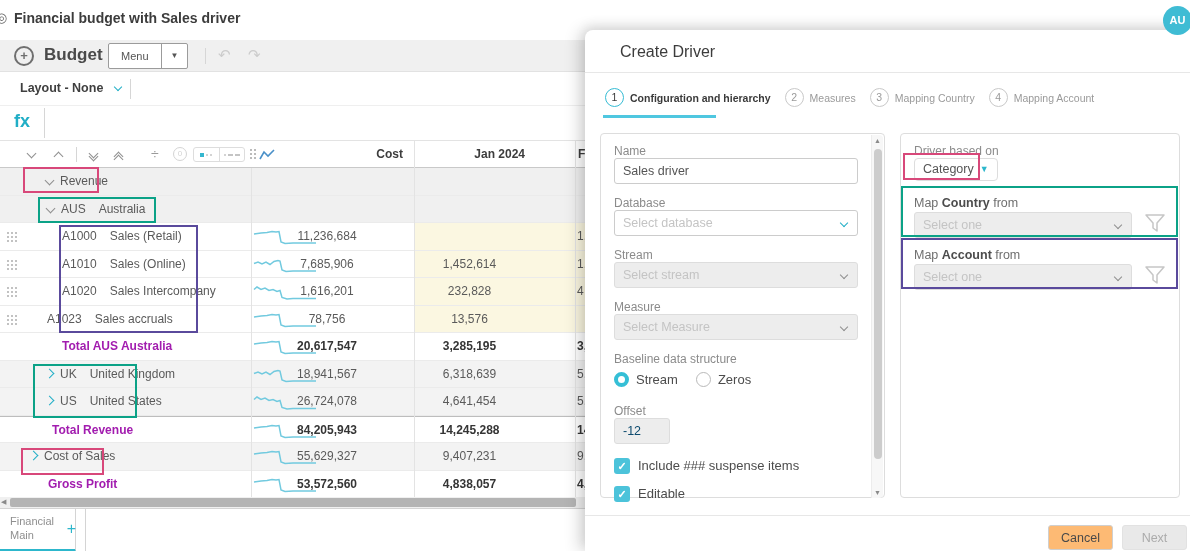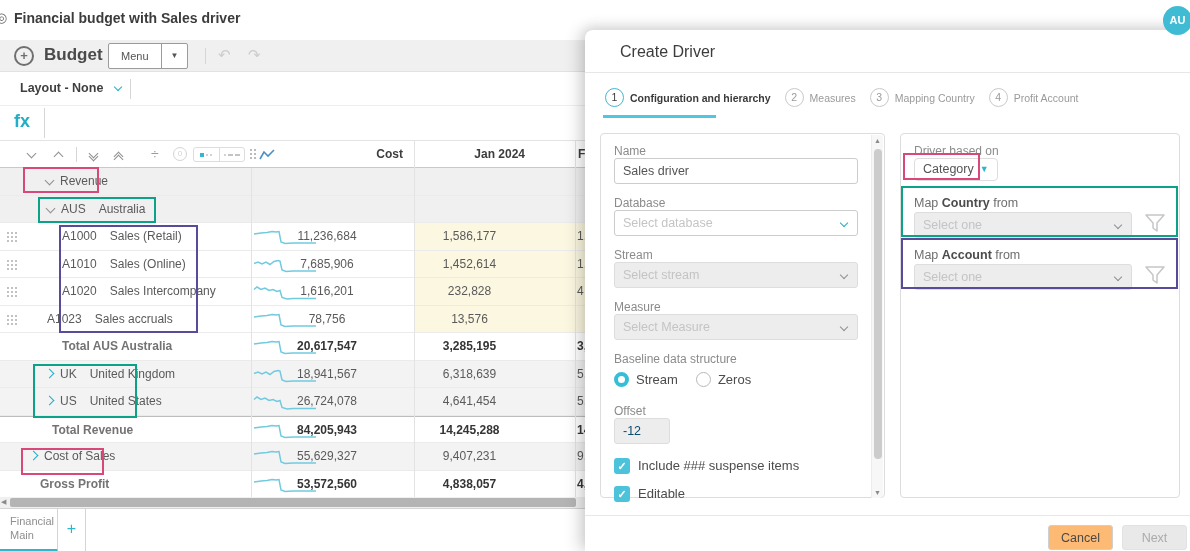--- a/index.html
+++ b/index.html
@@ -49,21 +49,21 @@
   #rows { position:absolute; left:0; top:27px; width:1190px; height:330px; overflow:hidden; }
   .trow { position:relative; width:1190px; height:27.5px; border-bottom:1px solid #ebebeb; background:#fff; }
   .trow.gray { background:#f0f0f0; }
   .trow.ltgray { background:#f3f3f3; }
   .trow.topline { border-top:1px solid #bdbdbd; }
   .jancell { position:absolute; left:414px; top:0; width:161px; height:100%; background:#fbf7e1; }
   .febcell { position:absolute; left:575px; top:0; width:615px; height:100%; background:#fbf7e1; }
   .rlabel { position:absolute; top:0; height:27.5px; line-height:27.5px; font-size:12px; color:#5a5a5a; white-space:nowrap; }
   .rlabel .code { margin-right:13px; }
   .rlabel .chv { margin-right:7px; position:relative; top:-1px; }
-  .rlabel.bold { font-weight:bold; color:#737373; }
+  .rlabel.bold { font-weight:bold; color:#a21caf; }
   .handle { position:absolute; left:6px; top:8px; width:11px; height:12px;
     background-image:radial-gradient(#c2c2c2 1px, transparent 1.2px); background-size:4px 4px; }
   .num { position:absolute; top:0; height:27.5px; line-height:27.5px; font-size:12px; color:#5a5a5a; text-align:center; }
   .num.bold { font-weight:bold; color:#353535; }
   .ntotal { left:251px; width:152px; }
   .njan   { left:414px; width:111px; }
   .nfeb   { left:577px; width:60px; text-align:left; }
   .spark { position:absolute; left:252px; top:4px; }
   .gline { position:absolute; top:0; width:1px; background:#e3e3e3; }
 
@@ -77,21 +77,21 @@
   .circ { position:absolute; left:173px; top:6px; width:14px; height:14px; border:1.5px solid #d4d4d4; border-radius:50%; color:#d4d4d4; font-size:8px; text-align:center; line-height:11px; }
   .divide { position:absolute; left:151px; top:5px; font-size:14px; color:#9a9a9a; }
   .gridic { position:absolute; left:249px; top:7px; width:7px; height:13px;
     background-image:radial-gradient(#bbb 1px, transparent 1.2px); background-size:4px 4px; }
 
   
   #hscroll { position:absolute; left:0; top:497px; width:1190px; height:11px; background:#f0f0f0; }
   #hscroll .arrow { position:absolute; left:1px; top:1px; font-size:7px; color:#8a8a8a; }
   #hscroll .thumb { position:absolute; left:10px; top:1px; width:566px; height:9px; background:#b4b4b4; border-radius:2px; }
   #tabbar { position:absolute; left:0; top:508px; width:1190px; height:43px; background:#fff; border-top:1px solid #d4d4d4; }
-  #tab-fin { position:absolute; left:0; top:0; width:58px; height:43px; border-right:1px solid #d4d4d4; border-bottom:3px solid #2db7cc; padding:5px 0 0 10px; font-size:11px; color:#8f8f8f; line-height:14px; }
+  #tab-fin { position:absolute; left:0; top:0; width:76px; height:43px; border-right:1px solid #d4d4d4; border-bottom:3px solid #2db7cc; padding:5px 0 0 10px; font-size:11px; color:#8f8f8f; line-height:14px; }
   #tab-add { position:absolute; left:58px; top:0; width:28px; height:43px; border-right:1px solid #d4d4d4; color:#2db7cc; font-size:16px; text-align:center; line-height:40px; }
 
   
   .anno { position:absolute; border:2px solid; background:transparent; z-index:35; }
 
   
   #dialog { position:absolute; left:585px; top:30px; width:605px; height:521px; background:#fff;
     border-radius:8px 0 0 0; box-shadow:-6px 0 16px rgba(0,0,0,.16), 0 -5px 12px rgba(0,0,0,.07); z-index:20; }
   #dlg-title { position:absolute; left:35px; top:13px; font-size:16px; color:#3c3c3c; }
   #dlg-hr1 { position:absolute; left:0; top:42px; width:605px; height:1px; background:#e7e7e7; }
@@ -219,21 +219,20 @@
         </div>
         <div class="trow">
           <div class="jancell"></div>
           <div class="febcell"></div>
           <span class="handle"></span>
           <div class="rlabel" style="left: 62px;"><span class="code">A1000</span><span>Sales (Retail)</span></div>
           <svg width="66" height="20" viewBox="0 0 64 20" class="spark">
             <polyline points="1,7 8,6 14,5.5 19,4.5 23,5 26,4.5 28,15 32,16.5 40,16 63,16" fill="none" stroke="#72cadf" stroke-width="1.5"></polyline>
           </svg>
           <div class="num ntotal">11,236,684</div>
-          <div class="num njan">1,586,177</div>
           <div class="num nfeb">1,7</div>
         </div>
         <div class="trow">
           <div class="jancell"></div>
           <div class="febcell"></div>
           <span class="handle"></span>
           <div class="rlabel" style="left: 62px;"><span class="code">A1010</span><span>Sales (Online)</span></div>
           <svg width="66" height="20" viewBox="0 0 64 20" class="spark">
             <polyline points="1,8.5 5,7 9,9 13,7 17,9.5 21,6.5 25,5.5 27,6 29,15 33,16.5 40,16 63,16" fill="none" stroke="#72cadf" stroke-width="1.5"></polyline>
           </svg>
@@ -304,21 +303,21 @@
         <div class="trow ltgray">
           <div class="rlabel" style="left: 30px;"><span class="chv right teal"></span><span>Cost of Sales</span></div>
           <svg width="66" height="20" viewBox="0 0 64 20" class="spark">
             <polyline points="1,7 8,6 14,5.5 19,4.5 23,5 26,4.5 28,15 32,16.5 40,16 63,16" fill="none" stroke="#72cadf" stroke-width="1.5"></polyline>
           </svg>
           <div class="num ntotal">55,629,327</div>
           <div class="num njan">9,407,231</div>
           <div class="num nfeb">9,4</div>
         </div>
         <div class="trow">
-          <div class="rlabel bold" style="left: 40px;"><span>Gross Profit</span></div>
+          <div class="rlabel bold" style="left: 48px;"><span>Gross Profit</span></div>
           <svg width="66" height="20" viewBox="0 0 64 20" class="spark">
             <polyline points="1,7 8,6 14,5.5 19,4.5 23,5 26,4.5 28,15 32,16.5 40,16 63,16" fill="none" stroke="#72cadf" stroke-width="1.5"></polyline>
           </svg>
           <div class="num ntotal bold">53,572,560</div>
           <div class="num njan bold">4,838,057</div>
           <div class="num nfeb bold">4,8</div>
         </div>
       </div>
     <div class="gline" style="left:251px; top:27px; height:330px;"></div>
     <div class="gline" style="left:414px; top:0; height:357px;"></div>
@@ -350,21 +349,21 @@
       <div class="step">
         <span class="sc">2</span>
         <span class="sl">Measures</span>
       </div>
       <div class="step">
         <span class="sc">3</span>
         <span class="sl">Mapping Country</span>
       </div>
       <div class="step">
         <span class="sc">4</span>
-        <span class="sl">Profit Account</span>
+        <span class="sl">Mapping Account</span>
       </div>
     </div>
     <div id="step-underline"></div>
 
     <div id="panelL" class="panel">
       <span class="flabel" style="top:10px;">Name</span>
       <input class="finput" style="top: 24px;" readonly="" value="Sales driver">
       <span class="flabel" style="top:62px;">Database</span>
       <div class="fselect" style="top:76px;">
         <span>Select database</span>

